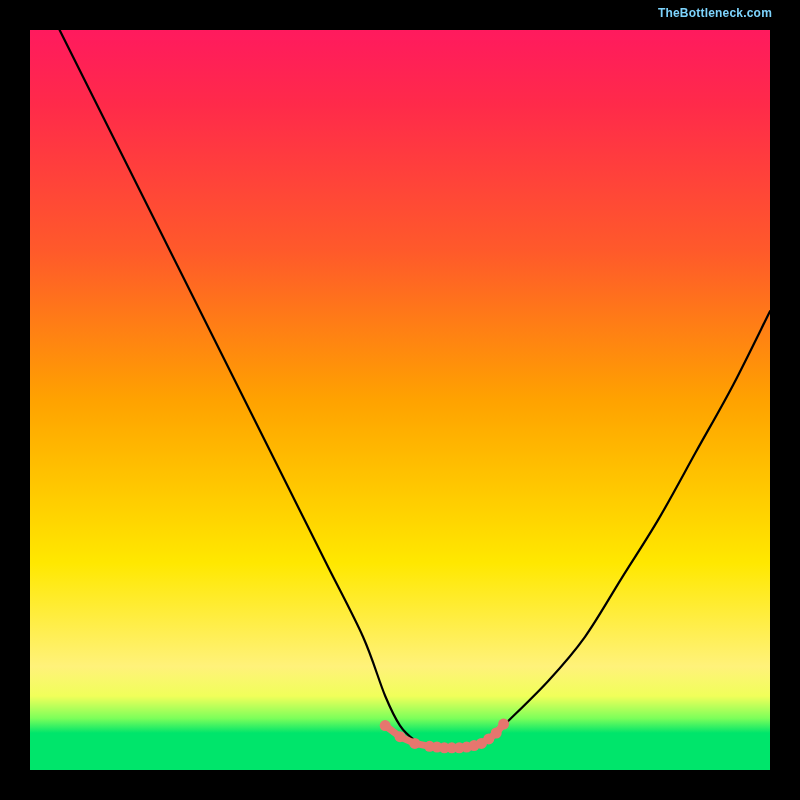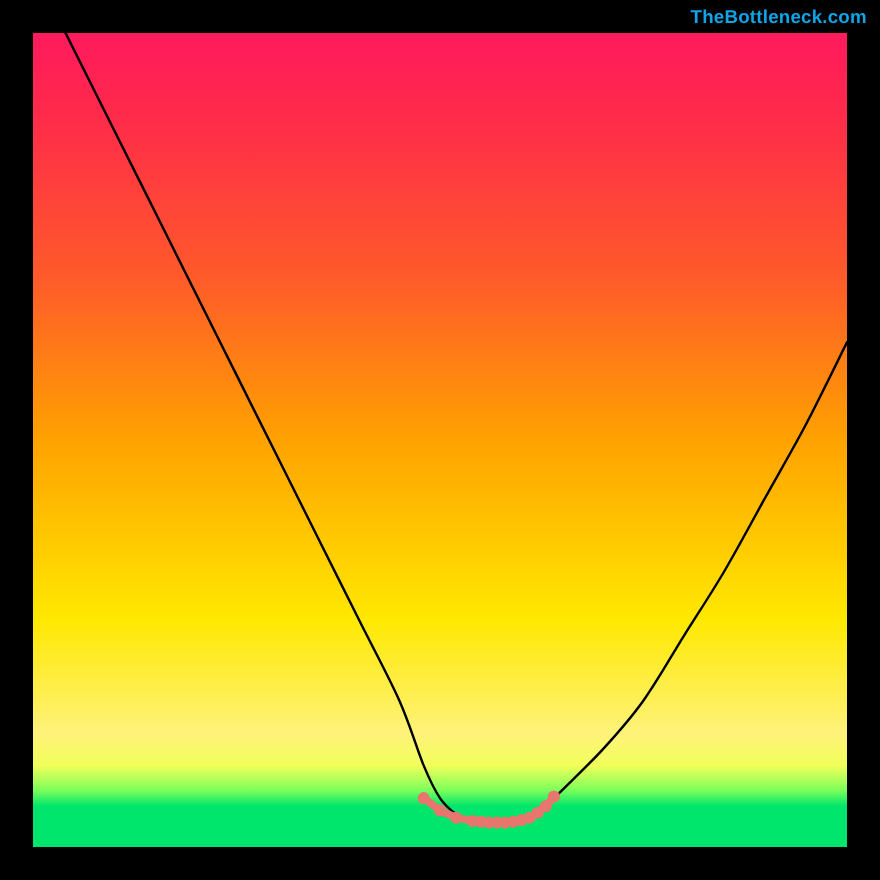--- a/index.html
+++ b/index.html
@@ -43,23 +43,23 @@
     position: absolute;
     left: 0;
     top: 0;
     width: 740px;
     height: 740px;
     pointer-events: none;
   }
   .watermark {
     position: absolute;
     top: 6px;
-    right: 12px;
-    color: #0ea5e9;
-    font-size: 17px;
+    right: 28px;
+    color: #7dd3fc;
+    font-size: 12px;
     font-weight: 600;
     letter-spacing: 0.2px;
     user-select: none;
   }
 </style>
 </head>
 <body>
 
 <div class="frame">
 

